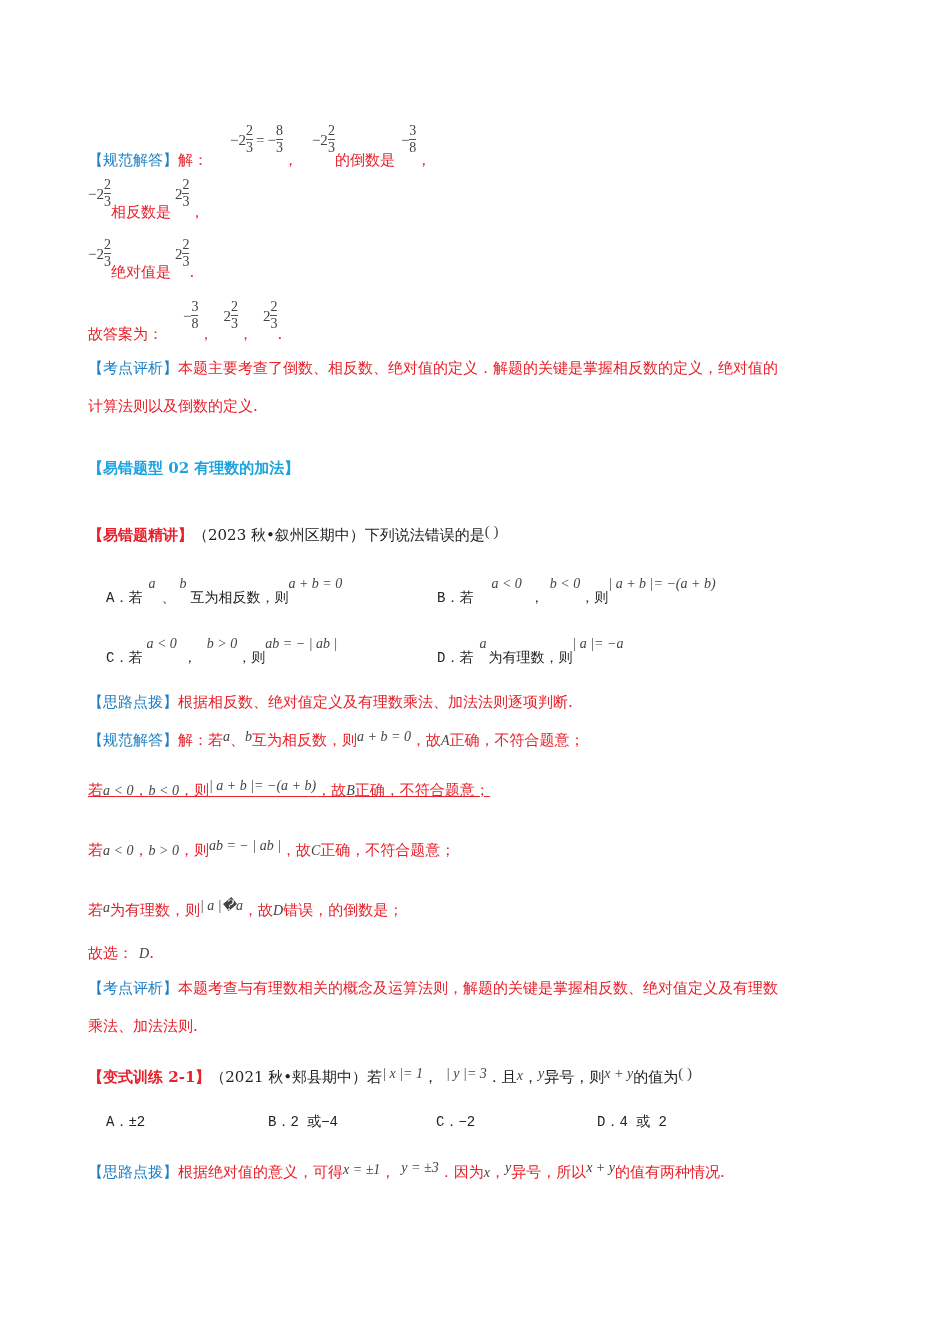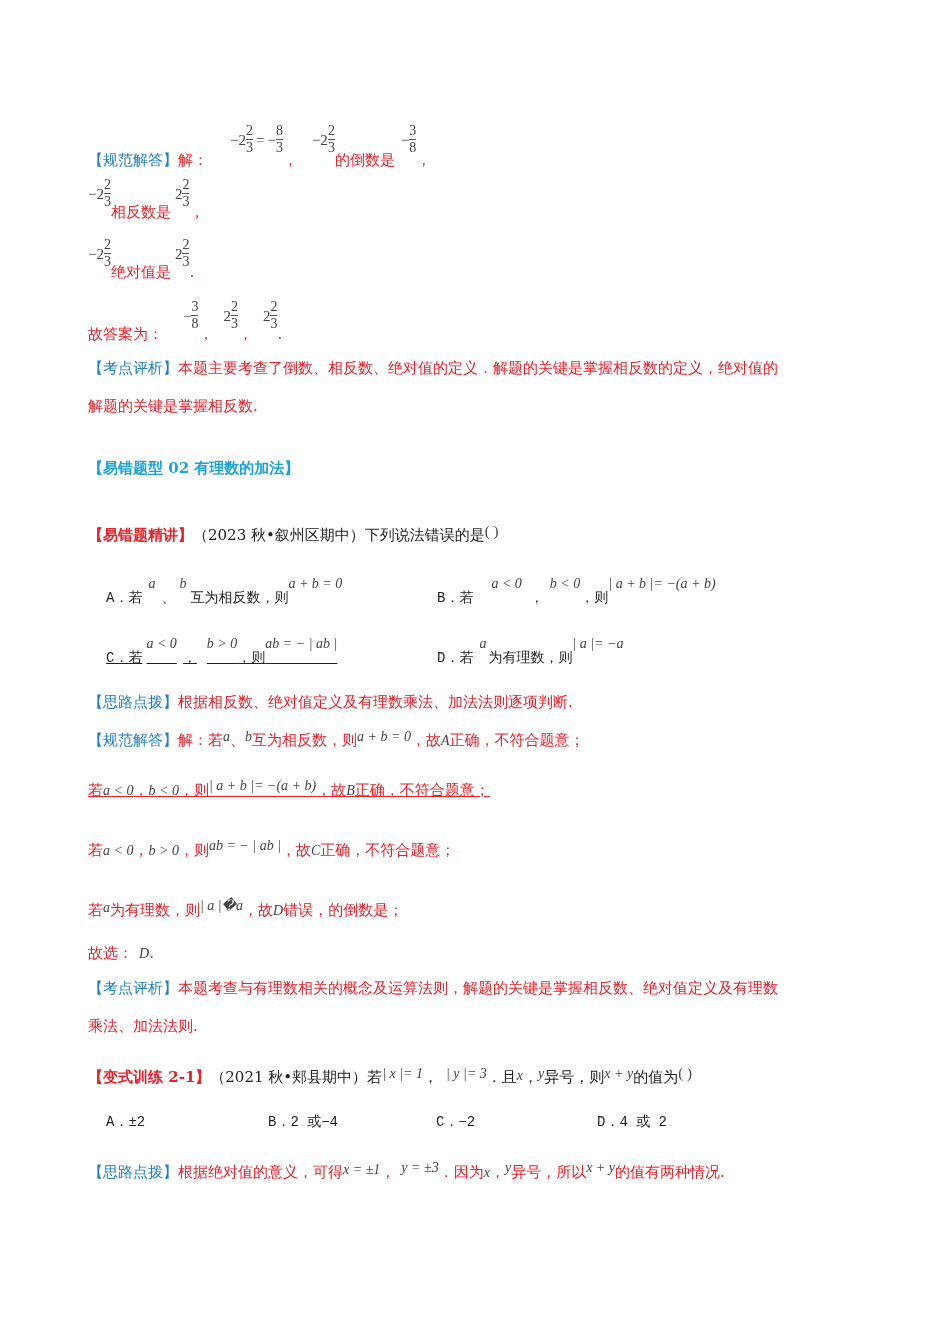--- a/index.html
+++ b/index.html
@@ -130,35 +130,35 @@
         <span class="bar"></span>
         <span>3</span>
       </span>
   </span>
   <span class="red">.</span>
 </div>
 
 <div class="abs txt" style="left:88px; top:358px;">
   <span class="blue">【考点评析】</span><span class="red">本题主要考查了倒数、相反数、绝对值的定义．解题的关键是掌握相反数的定义，绝对值的</span>
 </div>
-<div class="abs txt red" style="left:88px; top:396px;">解题的关键是掌握相反数.</div>
+<div class="abs txt red" style="left:88px; top:396px;">计算法则以及倒数的定义.</div>
 
 <div class="abs txt cyan" style="left:88px; top:458px;">【易错题型 02  有理数的加法】</div>
 
 <div class="abs txt" style="left:88px; top:525px;">
   <span class="boldred">【易错题精讲】</span><span style="color:#222;">（2023 秋•叙州区期中）下列说法错误的是</span><span class="mnum sup" style="top:-4px;">(          )</span>
 </div>
 
 <div class="abs txt opt" style="left:106px; top:588px;">
   <span>A．若</span><span class="math sup" style="margin-left:6px;">a</span><span style="margin-left:6px;">、</span><span class="math sup" style="margin-left:4px;">b</span><span style="margin-left:4px;">互为相反数，则</span><span class="math sup">a + b = 0</span>
 </div>
 <div class="abs txt opt" style="left:437px; top:588px;">
   <span>B．若</span><span class="math sup" style="margin-left:18px;">a &lt; 0</span><span style="margin-left:8px;">，</span><span class="math sup" style="margin-left:6px;">b &lt; 0</span><span>，则</span><span class="math sup">| a + b |= −(a + b)</span>
 </div>
-<div class="abs txt opt" style="left:106px; top:648px;text-decoration:underline;">
+<div class="abs txt opt" style="left:106px; top:648px;">
   <span>C．若</span><span class="math sup" style="margin-left:4px;">a &lt; 0</span><span style="margin-left:6px;">，</span><span class="math sup" style="margin-left:10px;">b &gt; 0</span><span>，则</span><span class="math sup">ab = − | ab |</span>
 </div>
 <div class="abs txt opt" style="left:437px; top:648px;">
   <span>D．若</span><span class="math sup" style="margin-left:6px;">a</span><span style="margin-left:2px;">为有理数，则</span><span class="math sup">| a |= −a</span>
 </div>
 
 <div class="abs txt" style="left:88px; top:692px;">
   <span class="blue">【思路点拨】</span><span class="red">根据相反数、绝对值定义及有理数乘法、加法法则逐项判断.</span>
 </div>
 

